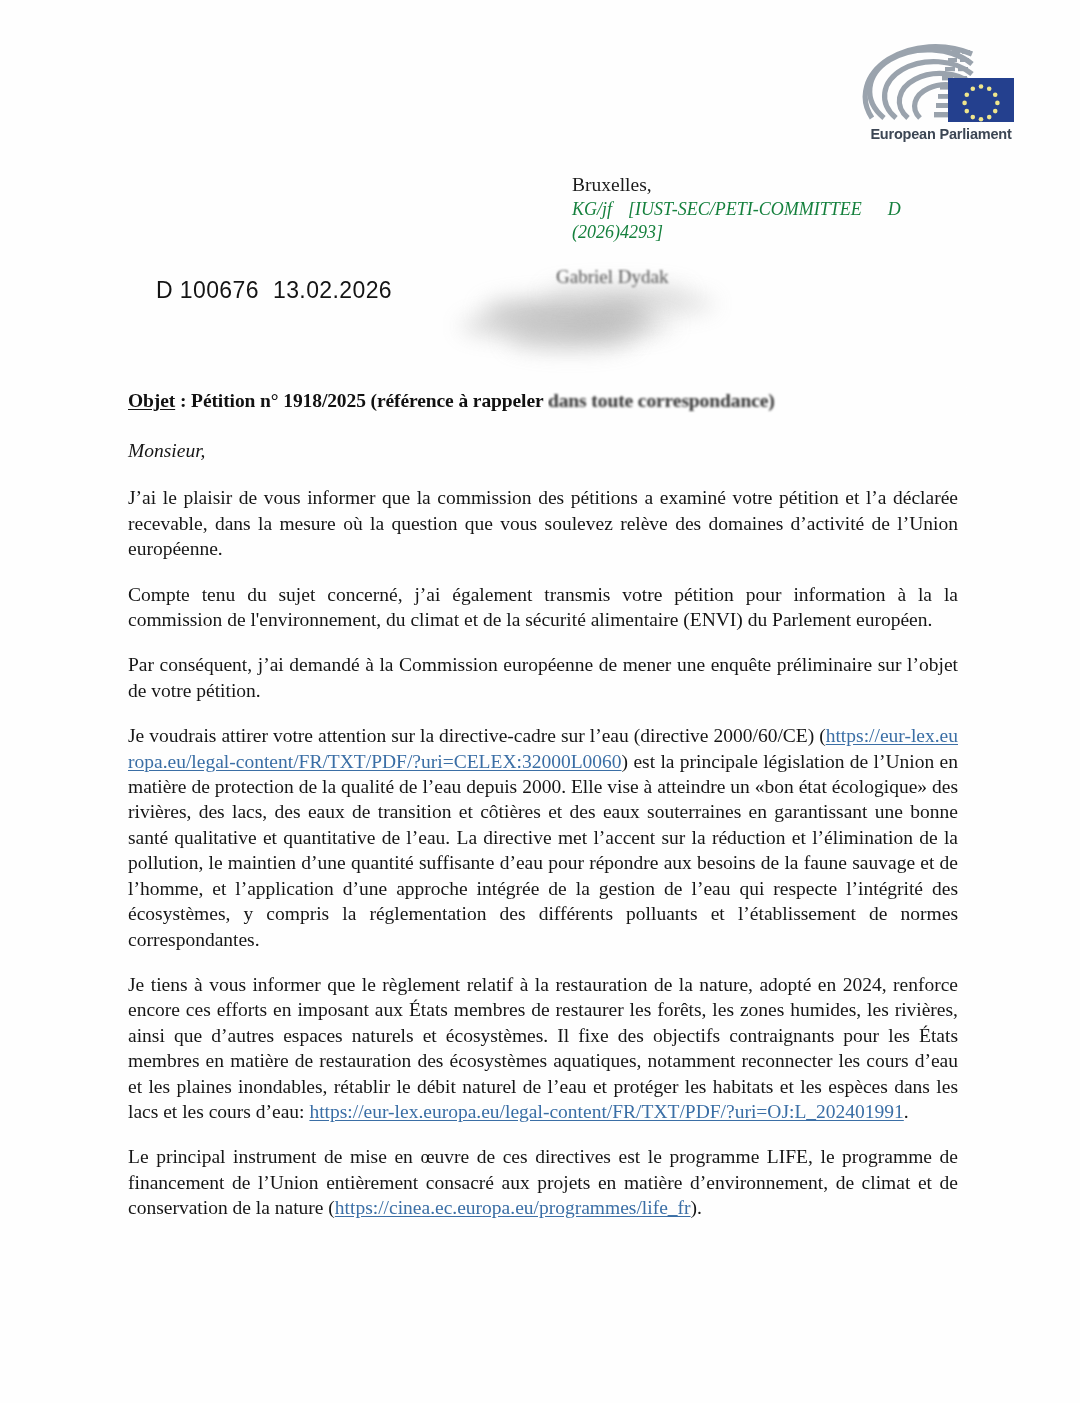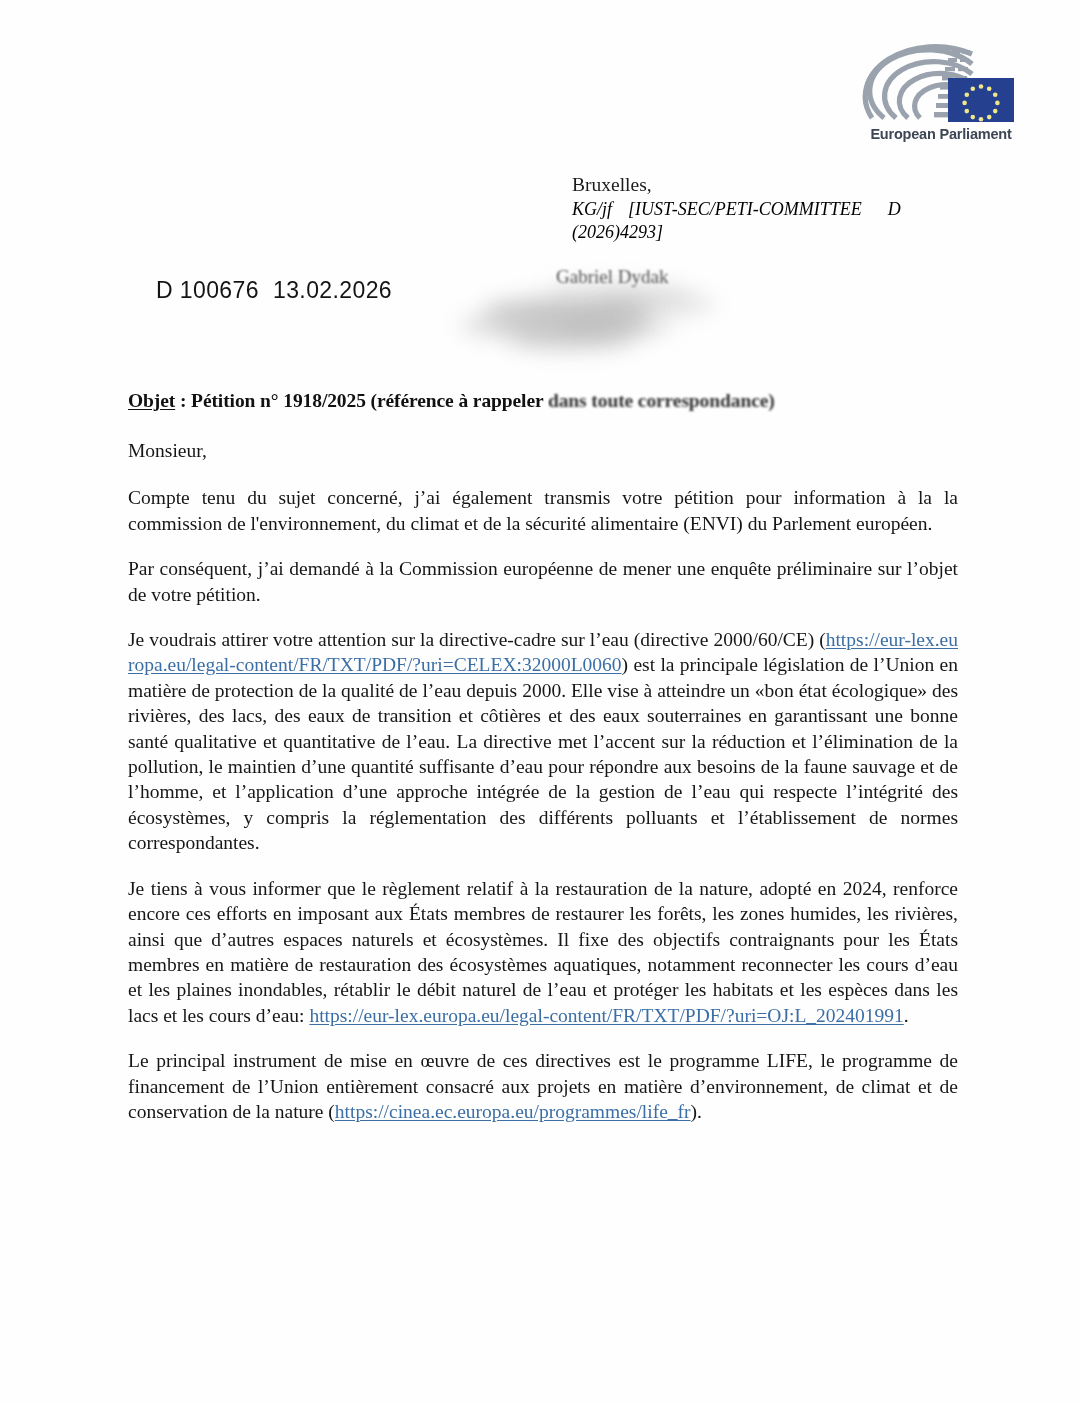--- a/index.html
+++ b/index.html
@@ -72,21 +72,21 @@
     line-height: 1.32;
     margin-left: 16px;
   }
   .ref-city {
     font-size: 19.5px;
     color: #1c1c1c;
   }
   .ref-code {
     font-style: italic;
     font-size: 18px;
-    color: #000000;
+    color: #15803d;
     line-height: 1.3;
   }
   .ref-code .gap1 { display: inline-block; width: 16px; }
   .ref-code .gap2 { display: inline-block; width: 26px; }
 
   .doc-id {
     position: absolute;
     top: 277px;
     left: 156px;
     font-family: "Liberation Sans", "DejaVu Sans", sans-serif;
@@ -165,21 +165,21 @@
 
   p.para {
     font-size: 19.5px;
     line-height: 25.4px;
     text-align: justify;
     text-justify: inter-word;
     margin: 0 0 20px 0;
     color: #161616;
     hyphens: none;
   }
-  p.para.salutation { text-align: left; margin-bottom: 22px; }
+  p.para.salutation { text-align: left; margin-bottom: 22px; font-style: italic; }
   p.para.last { margin-bottom: 16px; }
 
   a.link {
     color: #3a6ea5;
     text-decoration: underline;
     text-underline-offset: 2px;
     word-break: break-all;
   }
 </style>
 </head>
@@ -256,20 +256,21 @@
       <span class="smudge sm6"></span>
     </div>
   </div>
 
   <div class="body-area">
 
     <div class="subject"><u>Objet</u><span> : </span><span>Pétition n° 1918/2025 (référence à rappeler dans toute correspondance)</span><span class="subject-blur"></span></div>
 
     <p class="para salutation">Monsieur,</p>
 
+    <p class="para">J’ai le plaisir de vous informer que la commission des pétitions a examiné votre pétition et l’a déclarée recevable, dans la mesure où la question que vous soulevez relève des domaines d’activité de l’Union européenne.</p>
 
     <p class="para">Compte tenu du sujet concerné, j’ai également transmis votre pétition pour information à la la commission de l'environnement, du climat et de la sécurité alimentaire (ENVI) du Parlement européen.</p>
 
     <p class="para">Par conséquent, j’ai demandé à la Commission européenne de mener une enquête préliminaire sur l’objet de votre pétition.</p>
 
     <p class="para"><span>Je voudrais attirer votre attention sur  la directive-cadre sur l’eau (directive 2000/60/CE) (</span><a class="link" href="#">https://eur-lex.europa.eu/legal-content/FR/TXT/PDF/?uri=CELEX:32000L0060</a><span>) est la principale législation de l’Union en matière de protection de la qualité de l’eau depuis 2000. Elle vise à atteindre un «bon état écologique» des rivières, des lacs, des eaux de transition et côtières et des eaux souterraines en garantissant une bonne santé qualitative et quantitative de l’eau. La directive met l’accent sur la réduction et l’élimination de la pollution, le maintien d’une quantité suffisante d’eau pour répondre aux besoins de la faune sauvage et de l’homme, et l’application d’une approche intégrée de la gestion de l’eau qui respecte l’intégrité des écosystèmes, y compris la réglementation des différents polluants et l’établissement de normes correspondantes.</span></p>
 
     <p class="para"><span>Je tiens à vous informer que le règlement relatif à la restauration de la nature, adopté en 2024, renforce encore ces efforts en imposant aux États membres de restaurer les forêts, les zones humides, les rivières, ainsi que d’autres espaces naturels et écosystèmes. Il fixe des objectifs contraignants pour les États membres en matière de restauration des écosystèmes aquatiques, notamment reconnecter les cours d’eau et les plaines inondables, rétablir le débit naturel de l’eau et protéger les habitats et les espèces dans les lacs et les cours d’eau: </span><a class="link" href="#">https://eur-lex.europa.eu/legal-content/FR/TXT/PDF/?uri=OJ:L_202401991</a><span>.</span></p>
 
     <p class="para last"><span>Le principal instrument de mise en œuvre de ces directives est le programme LIFE, le programme de financement de l’Union entièrement consacré aux projets en matière d’environnement, de climat et de conservation de la nature (</span><a class="link" href="#">https://cinea.ec.europa.eu/programmes/life_fr</a><span>).</span></p>

